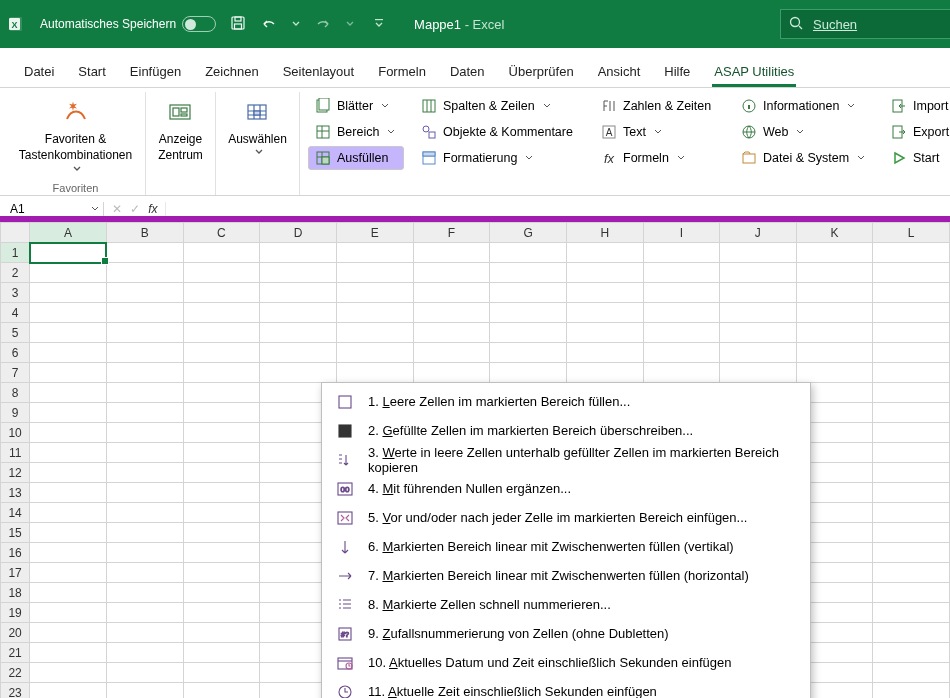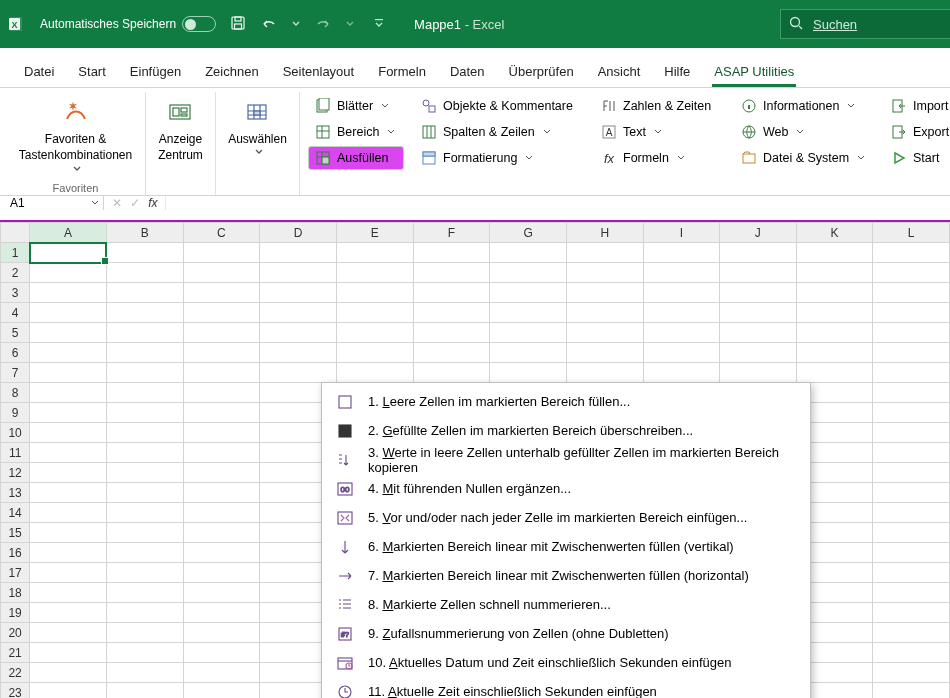--- a/index.html
+++ b/index.html
@@ -25,30 +25,30 @@
 
   
   .ribbon { height: 108px; background: #fff; border-bottom: 1px solid #d4d4d4; display: flex; padding: 4px 6px 0 6px; }
   .group { border-right: 1px solid #e1e1e1; padding: 2px 8px 0 8px; display: flex; flex-direction: column; }
   .group:last-child { border-right: none; }
   .big-btn { display: flex; flex-direction: column; align-items: center; justify-content: flex-start; padding: 4px 6px; gap: 2px; text-align: center; font-size: 12px; cursor: pointer; }
   .big-btn .bi { width: 32px; height: 32px; display: flex; align-items: center; justify-content: center; }
   .group-label { text-align: center; font-size: 11px; color: #666; padding: 2px 0 4px; }
   .small-col { display: flex; flex-direction: column; gap: 2px; width: 160px; }
   .small-btn { display: flex; align-items: center; gap: 6px; padding: 3px 6px; cursor: pointer; font-size: 12.5px; border: 1px solid transparent; border-radius: 3px; white-space: nowrap; }
-  .small-btn.open { background: #d946ef; border-color: #c9c9c9; }
+  .small-btn.open { background: #c4b5fd; border-color: #c9c9c9; }
   .small-btn .si { width: 16px; height: 16px; display: flex; align-items: center; justify-content: center; }
   .chev { margin-left: 2px; }
   .col-wide1 { width: 170px; }
   .col-wide2 { width: 130px; }
   .col-wide3 { width: 140px; }
   .col-wide4 { width: 80px; }
 
   
-  .formulabar { height: 26px; border-bottom: 2px solid #a21caf; display: flex; align-items: flex-start; }
+  .formulabar { height: 26px; border-bottom: 6px solid #a21caf; display: flex; align-items: flex-end; }
   .namebox { width: 104px; border-right: 1px solid #d4d4d4; display: flex; align-items: center; justify-content: space-between; padding: 0 4px 0 10px; font-size: 12px; }
   .fx-controls { display: flex; align-items: center; gap: 8px; padding: 0 8px; border-right: 1px solid #e8e8e8; color: #888; }
   .fx-controls .fx { font-style: italic; color: #333; }
   .formula-input { flex: 1; padding: 0 6px; }
 
   
   .grid-wrap { position: relative; }
   table.grid { border-collapse: collapse; table-layout: fixed; }
   .grid th, .grid td { border: 1px solid #d4d4d4; }
   .corner { width: 30px; height: 20px; background: #eee; }
@@ -220,38 +220,38 @@
           </span>
           <span>Ausfüllen</span>
           <svg class="chev" width="8" height="8" viewBox="0 0 8 8">
             <path d="M1 2l3 3 3-3" fill="none" stroke="#555"></path>
           </svg>
         </div>
     </div>
     <div class="small-col col-wide1">
       <div class="small-btn">
           <span class="si">
+            <svg width="16" height="16" viewBox="0 0 16 16" fill="none" stroke="#3a7a43">
+              <rect x="2" y="2" width="12" height="12"></rect>
+              <path d="M6 2v12M10 2v12"></path>
+            </svg>
+          </span>
+          <span>Spalten &amp; Zeilen</span>
+          <svg class="chev" width="8" height="8" viewBox="0 0 8 8">
+            <path d="M1 2l3 3 3-3" fill="none" stroke="#555"></path>
+          </svg>
+        </div>
+      <div class="small-btn">
+          <span class="si">
             <svg width="16" height="16" viewBox="0 0 16 16" fill="none" stroke="#6a5aa8">
               <circle cx="5" cy="5" r="3"></circle>
               <rect x="8" y="8" width="6" height="6"></rect>
             </svg>
           </span>
           <span>Objekte &amp; Kommentare</span>
-          <svg class="chev" width="8" height="8" viewBox="0 0 8 8">
-            <path d="M1 2l3 3 3-3" fill="none" stroke="#555"></path>
-          </svg>
-        </div>
-      <div class="small-btn">
-          <span class="si">
-            <svg width="16" height="16" viewBox="0 0 16 16" fill="none" stroke="#3a7a43">
-              <rect x="2" y="2" width="12" height="12"></rect>
-              <path d="M6 2v12M10 2v12"></path>
-            </svg>
-          </span>
-          <span>Spalten &amp; Zeilen</span>
           <svg class="chev" width="8" height="8" viewBox="0 0 8 8">
             <path d="M1 2l3 3 3-3" fill="none" stroke="#555"></path>
           </svg>
         </div>
       <div class="small-btn">
           <span class="si">
             <svg width="16" height="16" viewBox="0 0 16 16" fill="none" stroke="#5a8ac8">
               <rect x="2" y="2" width="12" height="12"></rect>
               <path d="M2 6h12"></path>
               <rect x="2" y="2" width="12" height="4" fill="#c9d8f0"></rect>

